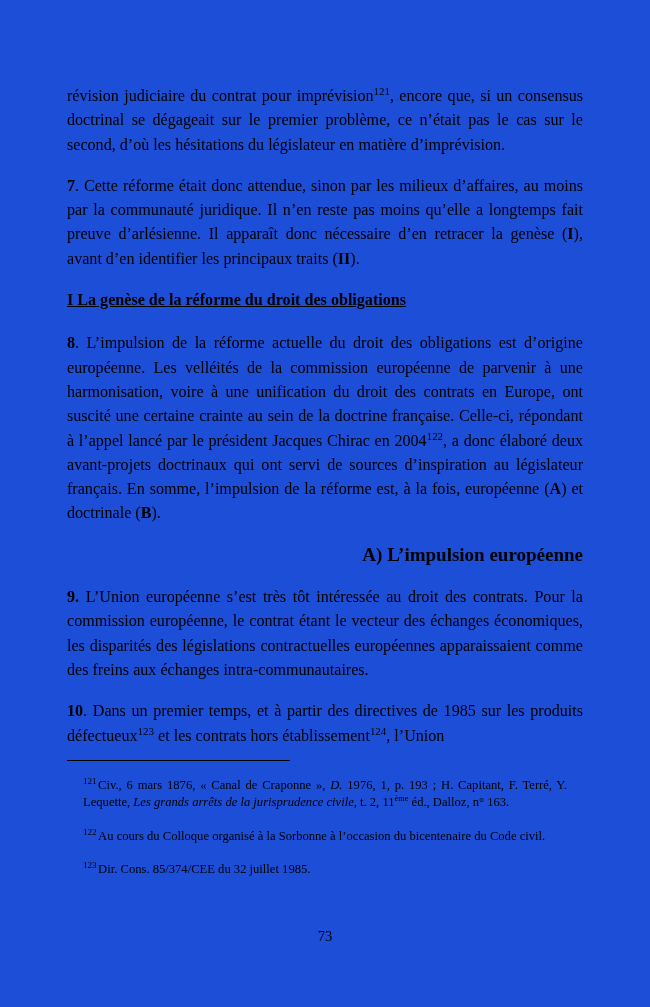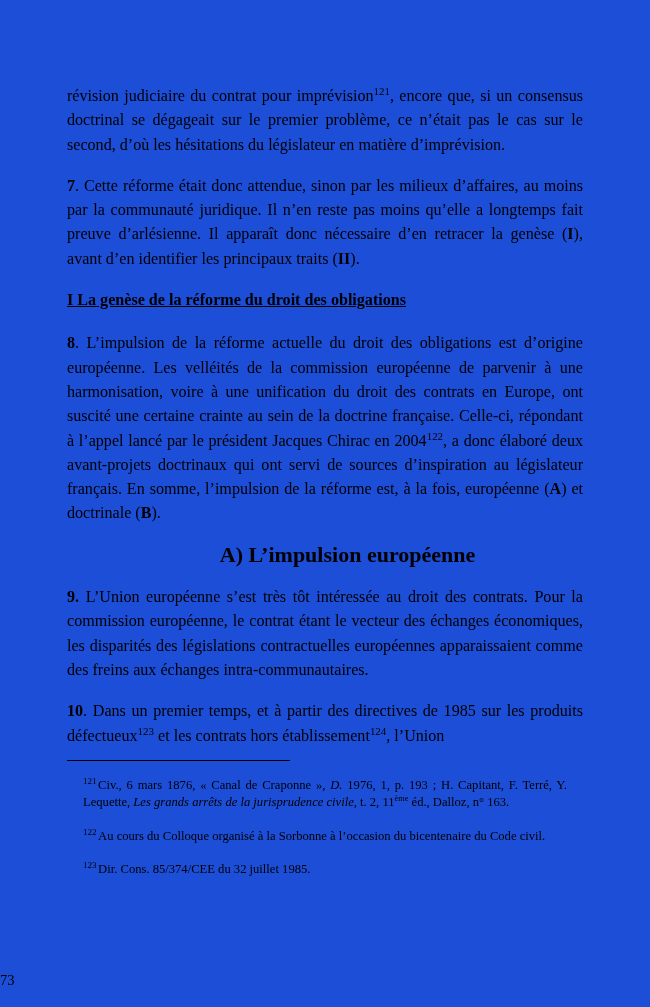--- a/index.html
+++ b/index.html
@@ -51,24 +51,24 @@
     font-size: 16.1px;
     line-height: 24.3px;
     font-weight: bold;
     text-align: left;
     text-decoration: underline;
   }
 
   h3.sub-head {
     margin: 5px 0 18px 0;
     padding-left: 45px;
-    font-size: 22px;
+    font-size: 19px;
     line-height: 24.3px;
     font-weight: bold;
-    text-align: center;
+    text-align: right;
   }
 
   b.num { font-weight: bold; }
   b.inl { font-weight: bold; }
   i.it  { font-style: italic; }
 
   sup.fnref {
     font-size: 0.68em;
     vertical-align: super;
     line-height: 0;
@@ -110,23 +110,23 @@
     vertical-align: super;
     line-height: 0;
     margin-right: 1.5px;
   }
 
   .page-number {
     position: absolute;
     left: 0;
     top: 927px;
     width: 650px;
+    text-align: center;
     font-size: 14.6px;
     line-height: 18px;
-    margin-top: 44px;
   }
 </style>
 </head>
 <body>
 
 <div class="page">
 
   <div class="body-block">
 
     <p class="para"><span>révision judiciaire du contrat pour imprévision</span><sup class="fnref">121</sup><span>, encore que, si un consensus doctrinal se dégageait sur le premier problème, ce n’était pas le cas sur le second, d’où les hésitations du législateur en matière d’imprévision.</span></p>

